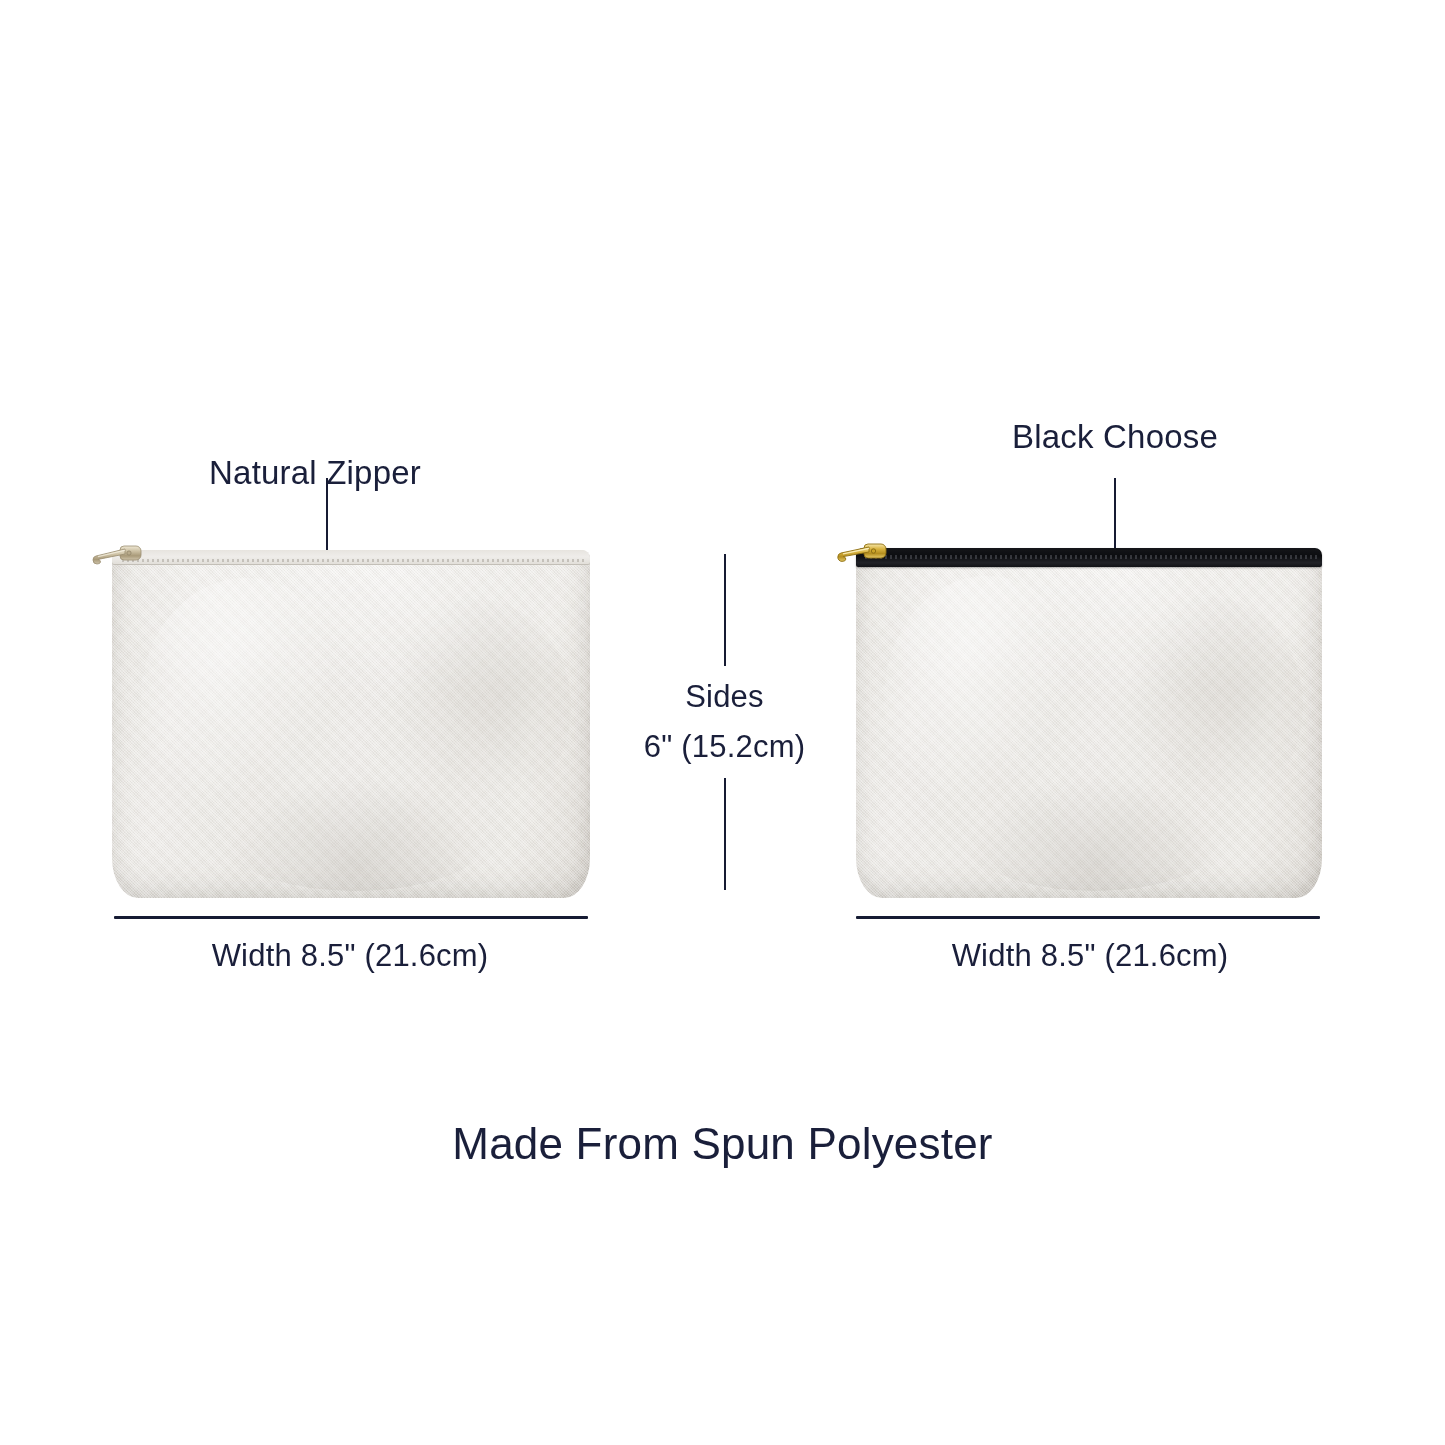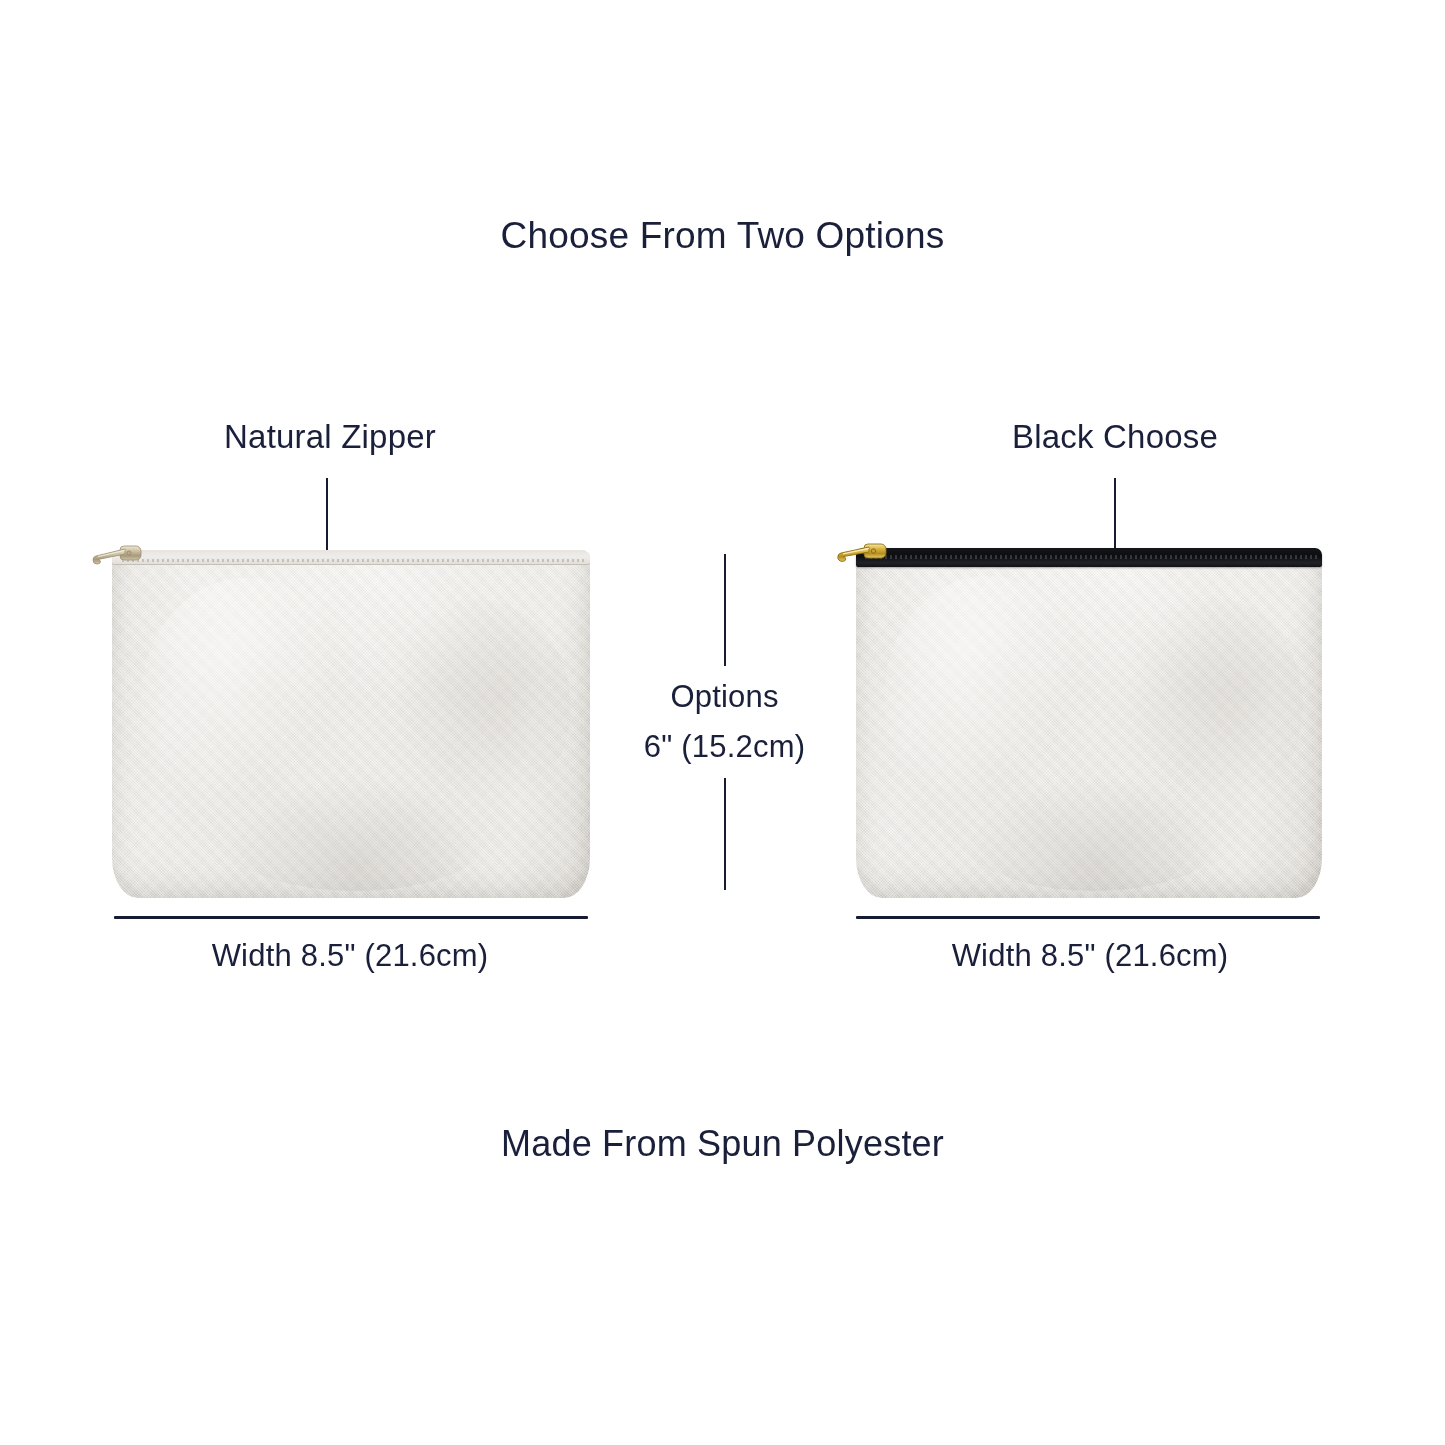--- a/index.html
+++ b/index.html
@@ -41,21 +41,21 @@
   .zipper-label {
     position: absolute;
     top: 418px;
     font-size: 33px;
     font-weight: 400;
     letter-spacing: 0.2px;
     color: #1a1f3a;
     text-align: center;
     white-space: nowrap;
   }
-  .zipper-label.left  { left: 130px; width: 400px; }
+  .zipper-label.left  { left: 115px; width: 400px; margin-top: 36px; }
   .zipper-label.right { left: 915px; width: 400px; }
 
   .leader-line {
     position: absolute;
     width: 2px;
     background: #161b33;
   }
   .leader-line.left  { left: 326px;  top: 478px; height: 90px; }
   .leader-line.right { left: 1114px; top: 478px; height: 82px; }
 
@@ -220,34 +220,33 @@
   
   .footer {
     position: absolute;
     left: 0;
     top: 1118px;
     width: 1445px;
     text-align: center;
   }
   .footer .line {
     display: block;
-    font-size: 36px;
+    font-size: 44px;
     font-weight: 400;
     letter-spacing: 0.2px;
     color: #1a1f3a;
     line-height: 52px;
     white-space: nowrap;
   }
 </style>
 </head>
 <body>
 
 <div class="stage">
 
-  <div class="headline">Choose From Two Options</div>
 
   <div class="zipper-label left">Natural Zipper</div>
 
   <div class="leader-line left"></div>
 
   <div class="pouch" style="left:112px; top:550px; width:478px; height:348px;">
 
     <div class="pouch-body">
       <div class="fabric-texture"></div>
       <div class="fold f1"></div>
@@ -280,21 +279,21 @@
     </div>
   </div>
 
   <div class="dim-line-h" style="left:114px; top:916px; width:474px;"></div>
 
   <div class="dim-label width-left">Width 8.5" (21.6cm)</div>
 
   <div class="dim-line-v" style="left:724px; top:554px; height:112px;"></div>
 
   <div class="height-block">
-    <span class="line">Options</span>
+    <span class="line">Sides</span>
     <span class="line">6" (15.2cm)</span>
   </div>
 
   <div class="dim-line-v" style="left:724px; top:778px; height:112px;"></div>
 
   <div class="zipper-label right">Black Choose</div>
 
   <div class="leader-line right"></div>
 
   <div class="pouch" style="left:856px; top:548px; width:466px; height:350px;">

